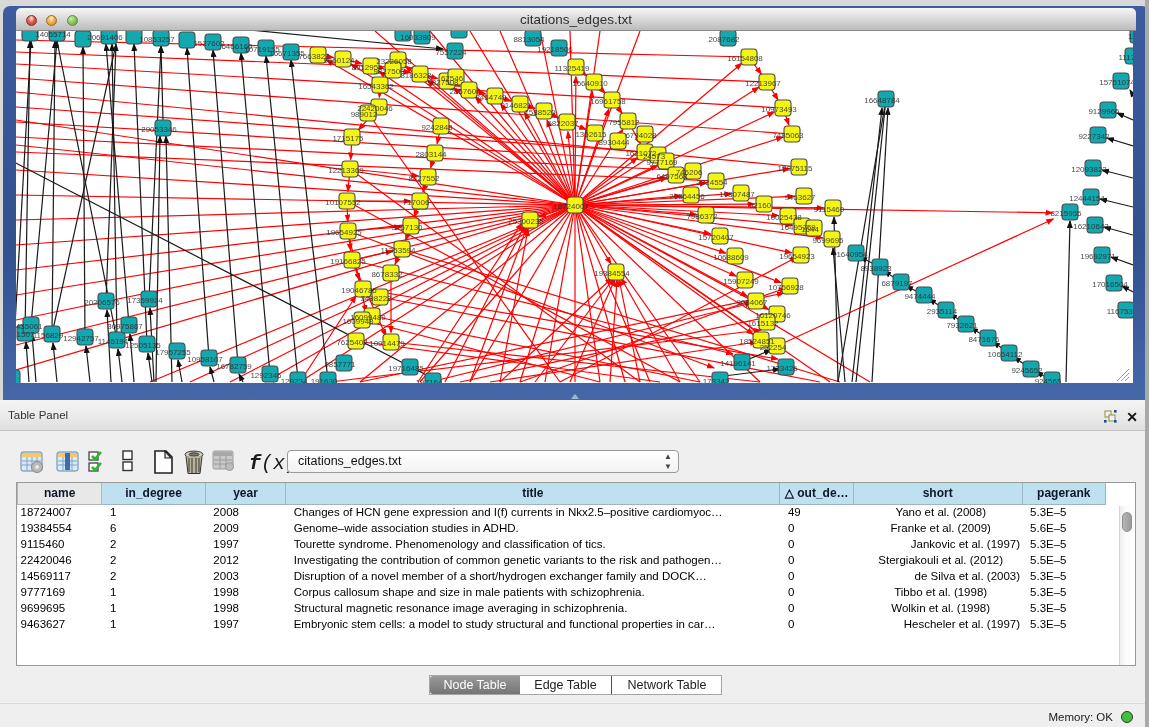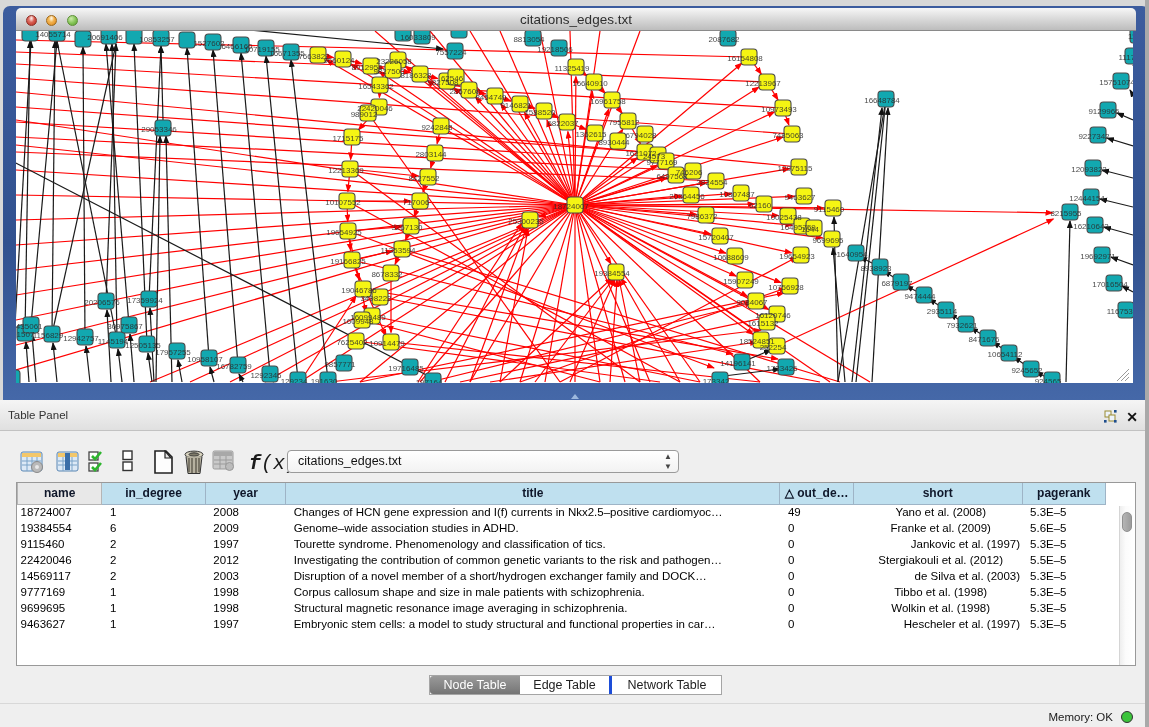--- a/index.html
+++ b/index.html
@@ -26,21 +26,21 @@
 table{border-collapse:collapse;table-layout:fixed;width:1089px;font-size:11.5px}
 th{background:#bfe0ef;border:1px solid #9eb4c6;border-top:none;font-weight:bold;color:#0f172a;height:21px;font-size:12px;overflow:hidden;white-space:nowrap}
 th.g{background:#e8e8e8;border-color:#b5b5b5}
 td{height:16px;color:#000;white-space:nowrap;overflow:hidden;padding:0 2px 0 8px}
 td.n{padding-left:3px}
 #vsb{position:absolute;right:1px;top:23px;width:15px;height:159px;background:linear-gradient(90deg,#eee,#fbfbfb 40%,#fff);border-left:1px solid #d5d5d5}
 #vsb .th{position:absolute;left:2px;top:6px;width:10px;height:20px;border-radius:5px;background:linear-gradient(90deg,#b5b5b5,#9c9c9c);border:1px solid #909090}
 #tabs{position:absolute;left:429px;top:275px;width:293px;height:20px;border:1px solid #a5a5a5;border-radius:0;background:#fff;font-size:12.5px}
 #tabs .seg{position:absolute;top:0;height:18px;line-height:18px;text-align:center;color:#222}
 #seg1{left:0;width:90px;background:linear-gradient(#9a9a9a,#757575);color:#fff !important;border-radius:3px 0 0 3px}
-#seg2{left:90px;width:92px;border-right:3px solid #1d4ed8}
+#seg2{left:90px;width:92px;border-right:1px solid #1d4ed8}
 #seg3{left:182px;width:110px}
 #status{position:absolute;left:0;top:303px;width:1149px;height:24px;border-top:1px solid #d8d8d8;background:#efefef}
 #status span{position:absolute;right:36px;top:7px;font-size:11.5px;color:#1a1a1a}
 #memdot{position:absolute;right:16px;top:7px;width:12px;height:12px;border-radius:50%;background:#3bc43b;border:1.5px solid #333}
 #redge{position:absolute;right:0;top:0;width:4px;height:727px;background:#a9a9a9}
 .r{stroke:#f00}
 .b{stroke:#1a1a1a}
 </style></head><body>
 <div id="app">
 <div id="win">

